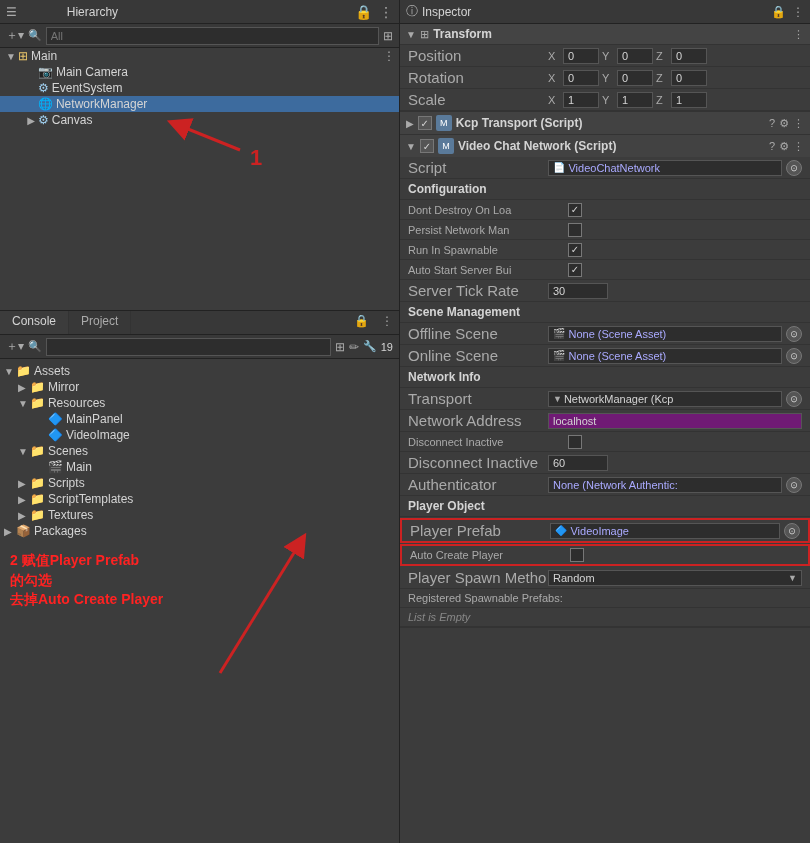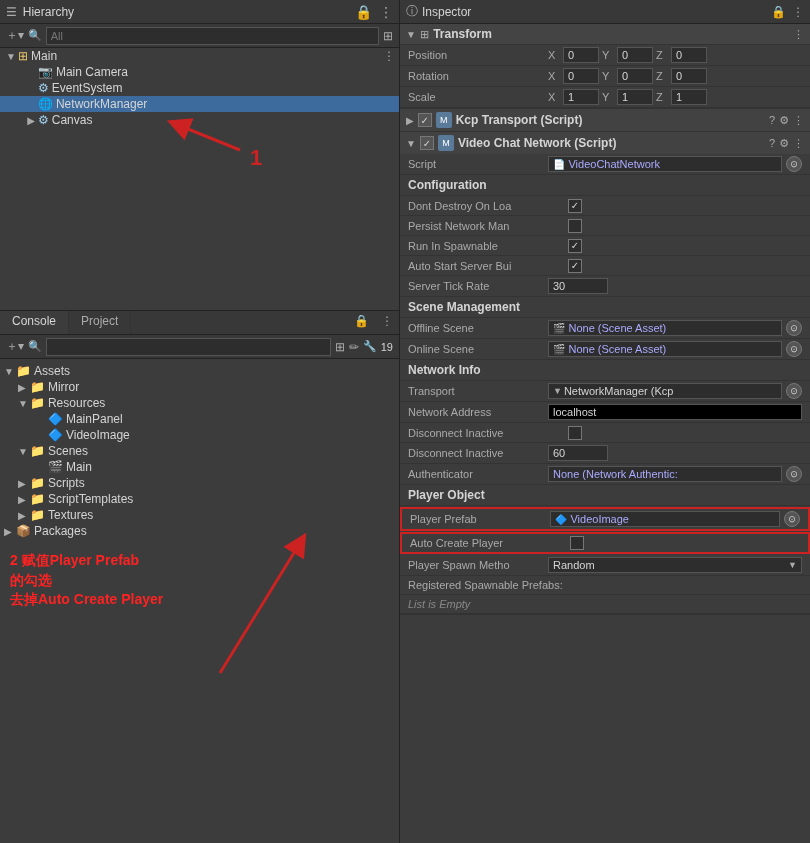--- a/index.html
+++ b/index.html
@@ -38,20 +38,21 @@
       border-bottom: 1px solid #222;
       display: flex;
       align-items: center;
       padding: 3px 6px;
       height: 24px;
       gap: 6px;
     }
     .panel-header .title {
       font-size: 12px;
       color: #d4d4d4;
+      margin-left: 44px;
     }
     .panel-header .spacer { flex: 1; }
     .panel-header .icon-btn {
       color: #aaa;
       cursor: pointer;
       font-size: 14px;
     }
     
     .hierarchy-panel {
       flex: 1;
@@ -170,21 +171,21 @@
     .prop-row {
       display: flex;
       align-items: center;
       padding: 2px 8px;
       border-bottom: 1px solid #333;
       min-height: 20px;
     }
     .prop-label {
       width: 140px;
       color: #aaa;
-      font-size: 11px;
+      font-size: 15px;
       flex-shrink: 0;
     }
     .prop-value {
       flex: 1;
       display: flex;
       align-items: center;
       gap: 4px;
     }
     .xyz-group {
       display: flex;
@@ -261,21 +262,21 @@
     .number-input {
       background: #2d2d2d;
       border: 1px solid #555;
       color: #d4d4d4;
       padding: 1px 4px;
       font-size: 11px;
       width: 60px;
       height: 16px;
     }
     .text-input {
-      background: #000000;
+      background: #701a75;
       border: 1px solid #555;
       color: #d4d4d4;
       padding: 1px 4px;
       font-size: 11px;
       flex: 1;
       height: 16px;
     }
     .obj-ref {
       background: #2d2d2d;
       border: 1px solid #555;

